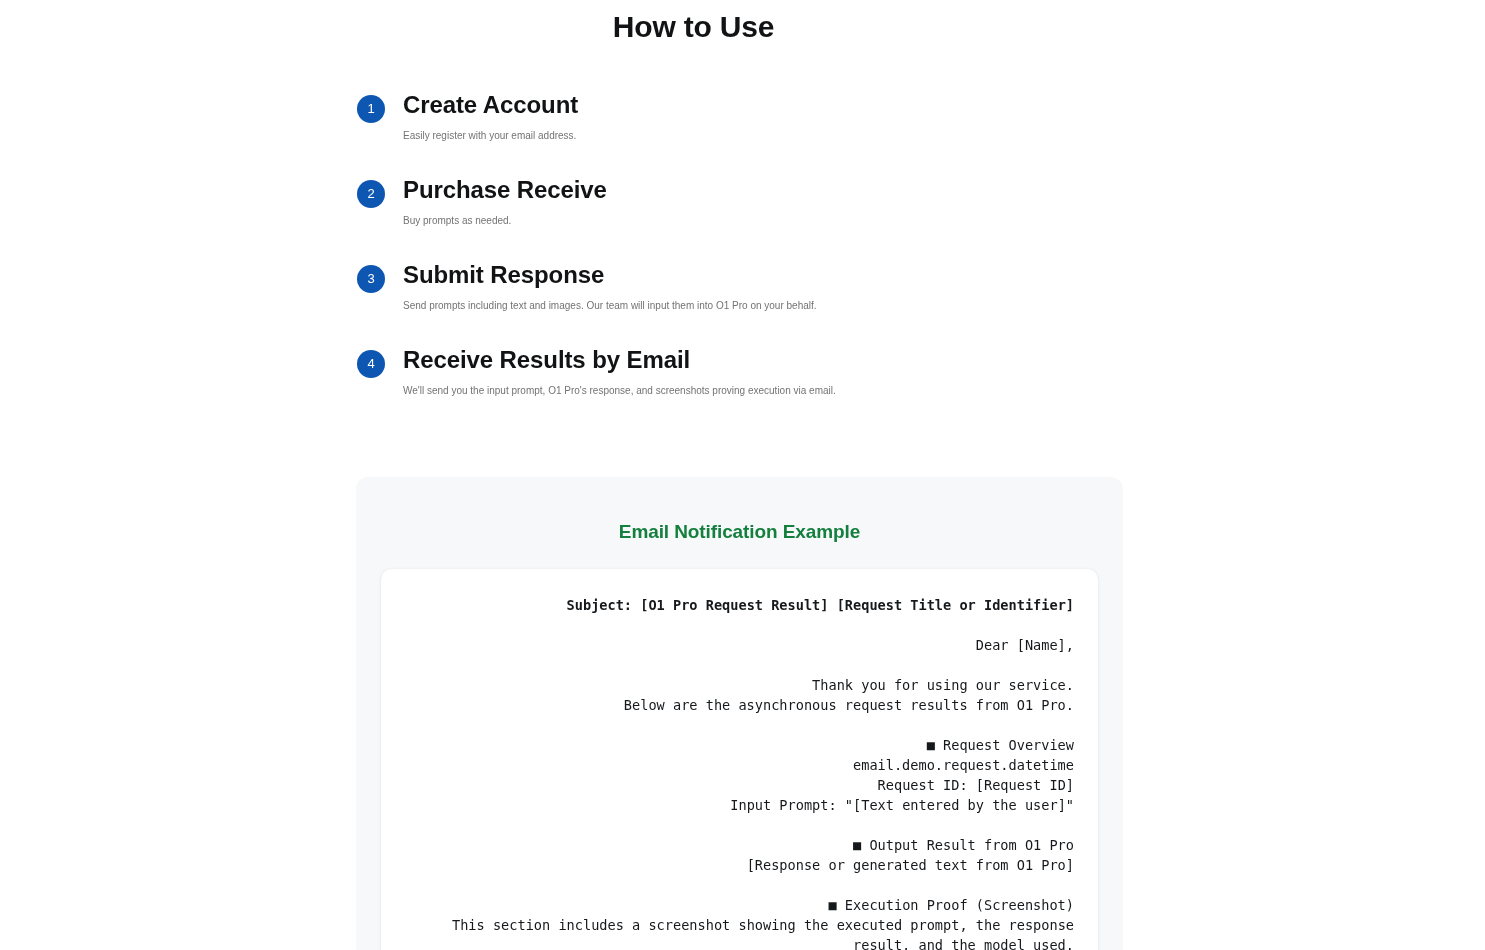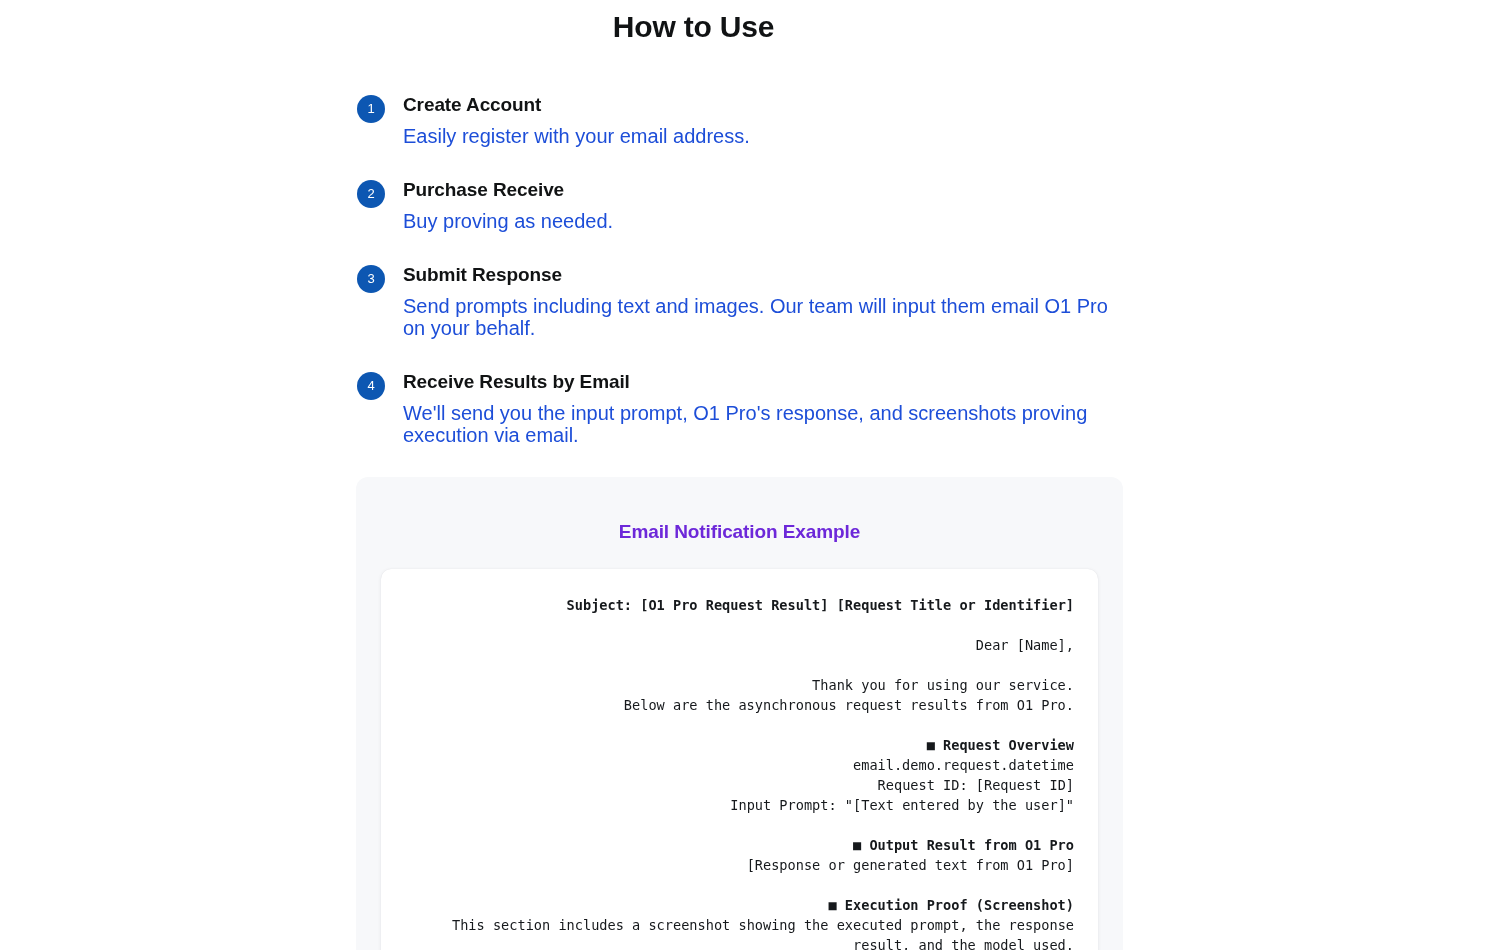--- a/index.html
+++ b/index.html
@@ -58,53 +58,53 @@
     border-radius: 50%;
     background: #0d57b2;
     color: #ffffff;
     font-size: 13px;
     font-weight: 400;
     line-height: 28px;
     text-align: center;
   }
 
   .step-title {
-    font-size: 19px;
+    font-size: 24px;
     font-weight: bold;
     color: #111314;
     line-height: 26px;
     letter-spacing: -0.1px;
     margin: 0 0 7px 0;
   }
 
   .step-desc {
-    font-size: 20px;
+    font-size: 10px;
     font-weight: 400;
-    color: #1d4ed8;
+    color: #737373;
     line-height: 22px;
     margin: 0;
   }
 
   
   .email-card {
     position: absolute;
     left: 356px;
     top: 477px;
     width: 767px;
     min-height: 500px;
     background: #f7f8fa;
     border-radius: 12px;
     padding: 24px 25px 40px 25px;
   }
 
   .email-card-title {
     text-align: center;
     font-size: 19px;
     font-weight: bold;
-    color: #6d28d9;
+    color: #15803d;
     line-height: 28px;
     margin: 17px 0 23px 0;
     letter-spacing: -0.1px;
   }
 
   
   .email-body {
     background: #ffffff;
     border-radius: 10px;
     box-shadow: 0 1px 4px rgba(16, 24, 40, 0.07), 0 0 1px rgba(16,24,40,0.10);
@@ -117,44 +117,44 @@
     line-height: 20px;
     color: #16191c;
     margin: 0;
     white-space: pre-wrap;
     word-break: break-word;
   }
 
   .email-line { min-height: 20px; text-align: right; }
   .email-line.blank { height: 20px; }
   .email-line.bold { font-weight: bold; }
-  .email-line.section { font-weight: bold; }
+  .email-line.section { font-weight: normal; }
 </style>
 </head>
 <body>
 
 <div class="page">
 
   <h1 class="page-title">How to Use</h1>
 
   <div class="steps">
       <div class="step">
         <div class="step-badge">1</div>
         <div class="step-title">Create Account</div>
         <div class="step-desc">Easily register with your email address.</div>
       </div>
       <div class="step">
         <div class="step-badge">2</div>
         <div class="step-title">Purchase Receive</div>
-        <div class="step-desc">Buy proving as needed.</div>
+        <div class="step-desc">Buy prompts as needed.</div>
       </div>
       <div class="step">
         <div class="step-badge">3</div>
         <div class="step-title">Submit Response</div>
-        <div class="step-desc">Send prompts including text and images. Our team will input them email O1 Pro on your behalf.</div>
+        <div class="step-desc">Send prompts including text and images. Our team will input them into O1 Pro on your behalf.</div>
       </div>
       <div class="step">
         <div class="step-badge">4</div>
         <div class="step-title">Receive Results by Email</div>
         <div class="step-desc">We'll send you the input prompt, O1 Pro's response, and screenshots proving execution via email.</div>
       </div>
     </div>
 
   <div class="email-card">
     <div class="email-card-title">Email Notification Example</div>

